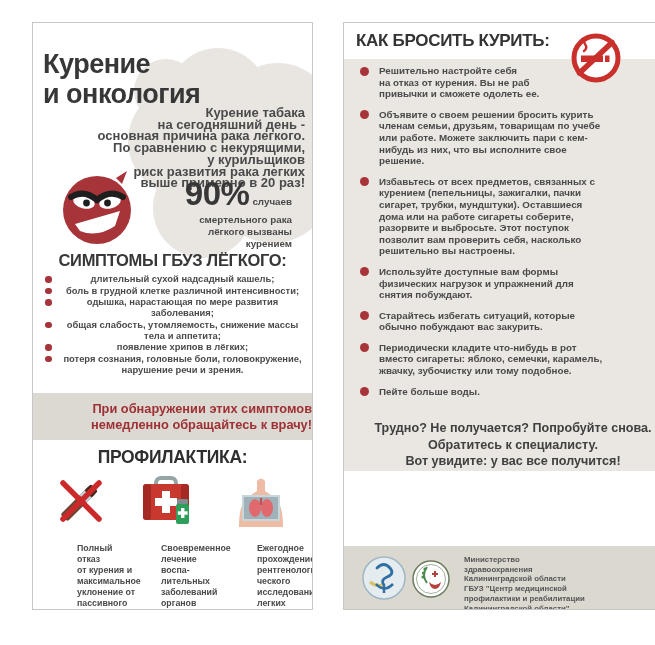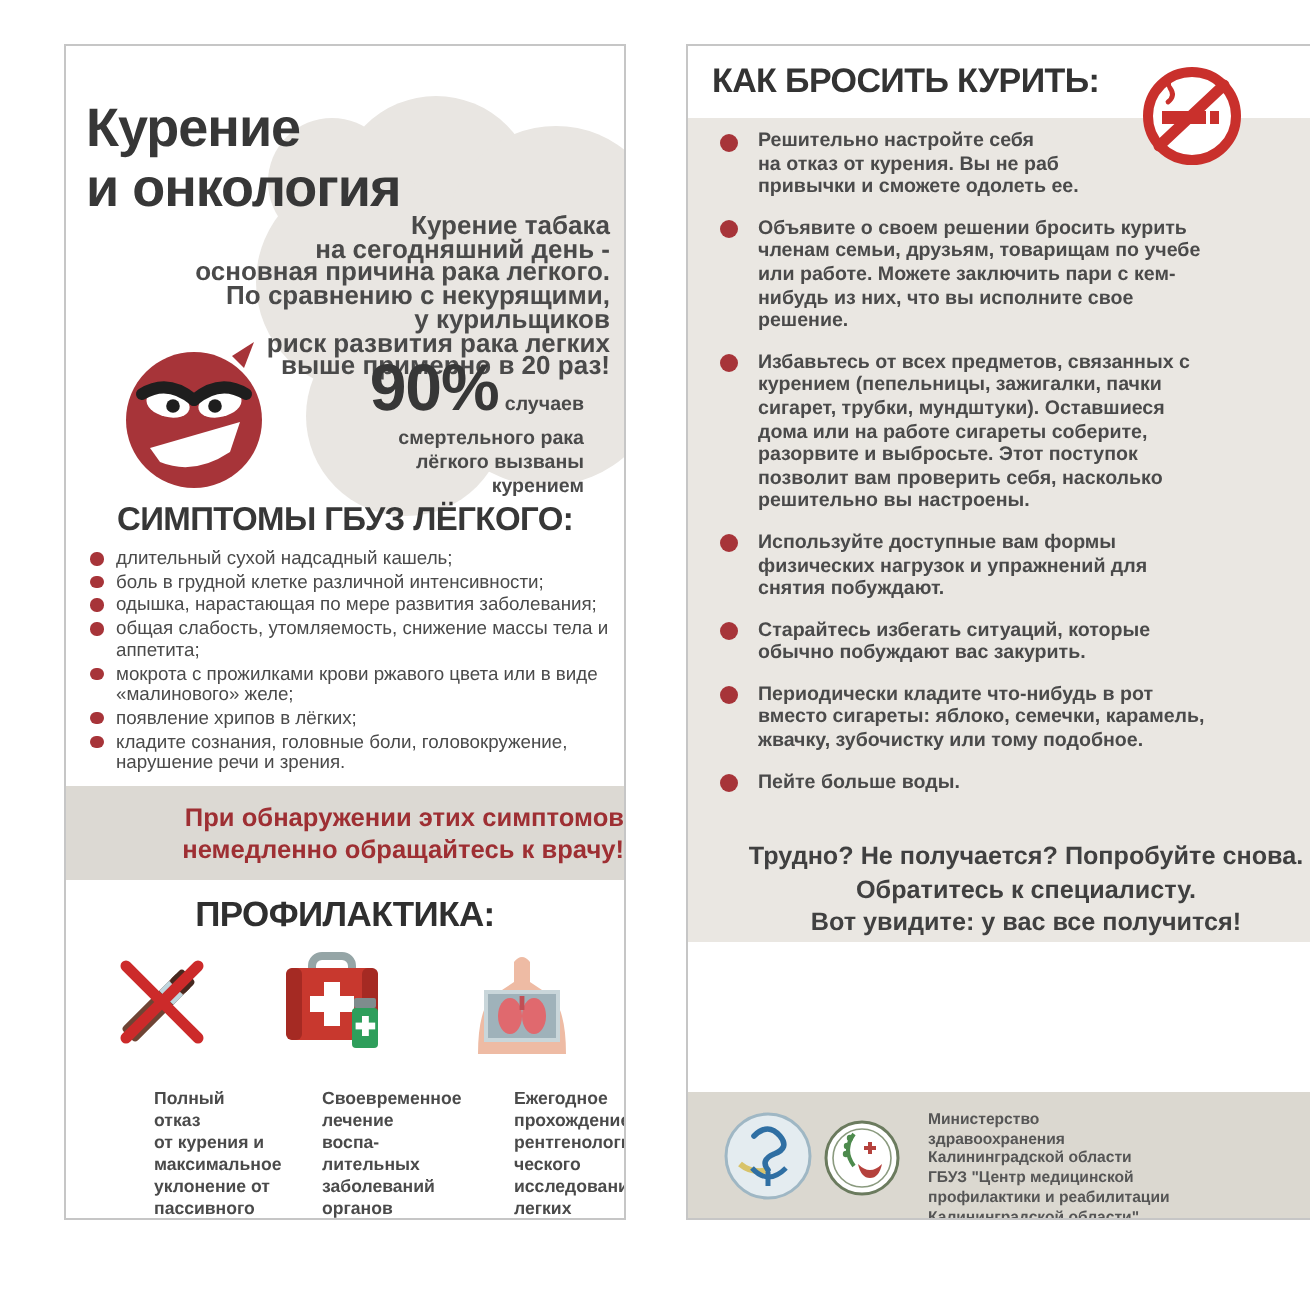--- a/index.html
+++ b/index.html
@@ -19,21 +19,21 @@
               font-size:13px; line-height:11.7px; font-weight:700; color:#4a4a4a; z-index:2; }
   .lp-stat { position:absolute; right:20px; top:152px; width:150px; text-align:right; z-index:2; }
   .stat-value { font-size:33px; font-weight:800; color:#373737; letter-spacing:-0.5px; }
   .stat-suffix { font-size:9.8px; font-weight:700; color:#4a4a4a; margin-left:3px; }
   .stat-rest { font-size:9.8px; line-height:11.8px; font-weight:700; color:#4a4a4a; margin-top:1px; }
   .devil { position:absolute; left:26px; top:146px; z-index:2; }
   .lp-symptoms-heading { position:absolute; left:0; top:228px; width:100%; text-align:center;
               font-size:16.5px; font-weight:800; letter-spacing:-0.3px; color:#373737; z-index:2;}
   .symptoms { position:absolute; left:12px; top:251px; width:262px; list-style:none; z-index:2; }
   .symptoms li { position:relative; padding-left:13px; font-size:9.4px; line-height:10.7px;
-              font-weight:400; color:#4a4a4a; margin-bottom:1px; }
+              font-weight:700; color:#4a4a4a; margin-bottom:1px;text-align:center; }
   .symptoms li::before { content:""; position:absolute; left:0; top:2px; width:6.5px; height:6.5px;
               border-radius:50%; background:#a73439; }
   .lp-banner { position:absolute; left:0; top:370px; width:100%; height:47px; background:#dcd9d3;
               color:#9e2f33; font-weight:800; font-size:12.8px; line-height:15.5px;
               text-align:right; padding-top:8px; z-index:2; }
   .lp-prevention-heading { position:absolute; left:0; top:424px; width:100%; text-align:center;
               font-size:17.5px; font-weight:800; letter-spacing:-0.3px; color:#2f2f2f; }
   .prev-col { position:absolute; top:452px; }
   .prev-col .caption { margin-top:12px; font-size:8.8px; line-height:11px; font-weight:700; color:#4a4a4a;margin-left:24px; }
   .prev-1 { left:20px;  width:82px; }
@@ -110,23 +110,22 @@
       <path d="M16 55 L61 42 L56 57 Q38 69 21 62 Z" fill="#ffffff"></path>
     </svg>
 
     <h2 class="lp-symptoms-heading">СИМПТОМЫ ГБУЗ ЛЁГКОГО:</h2>
 
     <ul class="symptoms">
       <li>длительный сухой надсадный кашель;</li>
       <li>боль в грудной клетке различной интенсивности;</li>
       <li>одышка, нарастающая по мере развития заболевания;</li>
       <li>общая слабость, утомляемость, снижение массы тела и аппетита;</li>
-      <li>мокрота с прожилками крови ржавого цвета или в виде «малинового» желе;</li>
       <li>появление хрипов в лёгких;</li>
-      <li>кладите сознания, головные боли, головокружение, нарушение речи и зрения.</li>
+      <li>потеря сознания, головные боли, головокружение, нарушение речи и зрения.</li>
     </ul>
 
     <div class="lp-banner pre">При обнаружении этих симптомов
 немедленно обращайтесь к врачу!</div>
 
     <h2 class="lp-prevention-heading">ПРОФИЛАКТИКА:</h2>
 
     <div class="prev-col prev-1">
       <svg width="56" height="52" viewBox="0 0 56 52">
         <g transform="rotate(-45 28 26)">

